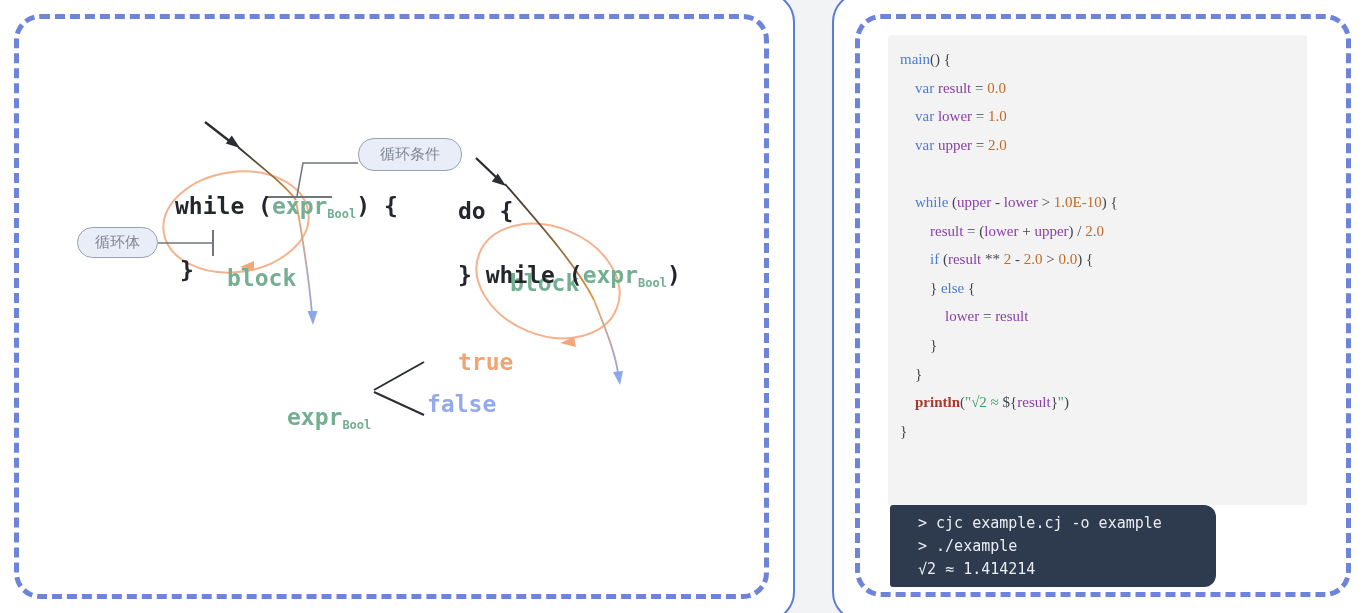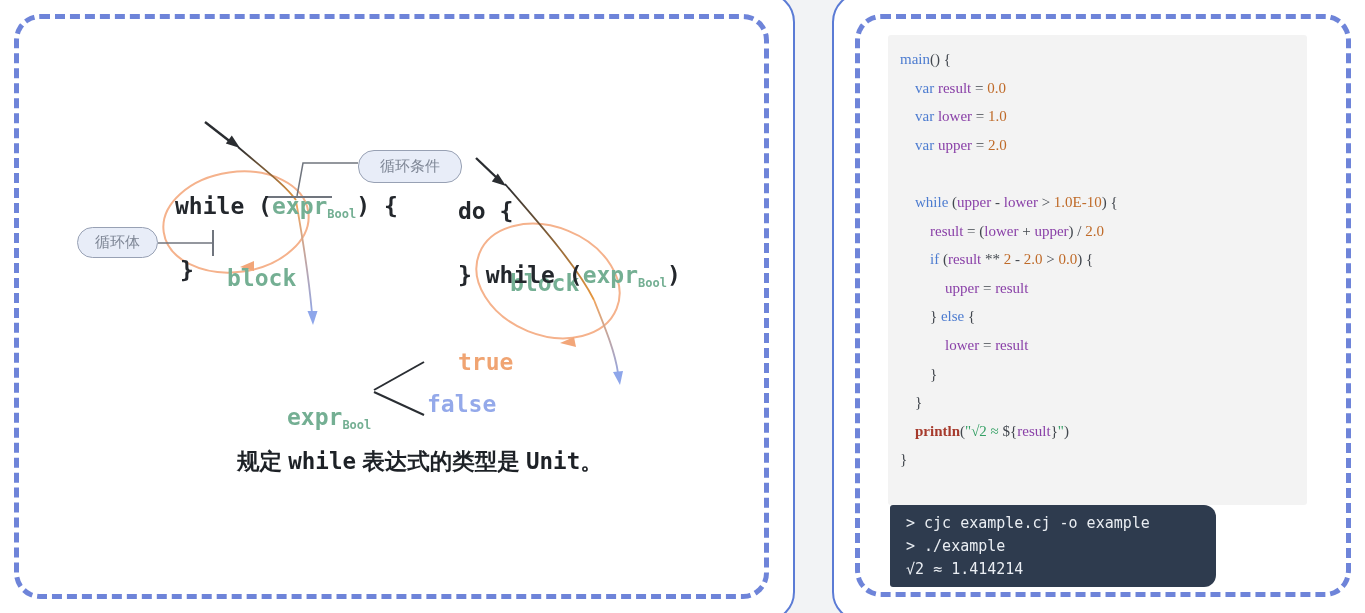--- a/index.html
+++ b/index.html
@@ -46,21 +46,21 @@
     font-size:15px; line-height:28.6px; height:28.6px; color:#42474e;
   }
   .tk-kw { color:#4d7cd0; }
   .tk-id { color:#8a41a8; }
   .tk-nu { color:#bf6a28; }
   .tk-pn { color:#42474e; }
   .tk-fn { color:#a63a2c; font-weight:bold; }
   .tk-st { color:#35a065; }
   #terminal {
     position:absolute; left:890px; top:505px; width:326px; height:82px;
-    background:#2e3b4e; border-radius:3px 12px 12px 3px; padding:7px 16px;
+    background:#2e3b4e; border-radius:3px 12px 12px 3px; padding:7px 28px;
   }
   .term-line {
     white-space:pre; font-family:"DejaVu Sans Mono", monospace;
     font-size:15px; line-height:23px; color:#e9edf2;
   }
   svg { position:absolute; left:0; top:0; }
 </style>
 </head>
 <body>
 
@@ -112,51 +112,49 @@
 
     <line x1="265" y1="197" x2="332" y2="197" stroke="#70757e" stroke-width="2"></line>
     <polyline points="297,196 303,163 358,163" fill="none" stroke="#70757e" stroke-width="1.5"></polyline>
     <line x1="158" y1="243" x2="213" y2="243" stroke="#70757e" stroke-width="1.5"></line>
     <line x1="213" y1="230" x2="213" y2="256" stroke="#70757e" stroke-width="2"></line>
 
     <line x1="374" y1="390" x2="424" y2="362" stroke="#2a2e33" stroke-width="2"></line>
     <line x1="374" y1="392" x2="424" y2="415" stroke="#2a2e33" stroke-width="2"></line>
   </svg>
 
-  <div class="pill" style="left:358px; top:150px; width:104px; height:33px;">
+  <div class="pill" style="left:358px; top:138px; width:104px; height:33px;">
     <span>循环条件</span>
   </div>
   <div class="pill" style="left:77px; top:227px; width:81px; height:31px;">
     <span>循环体</span>
   </div>
 
   <div class="dg-line" style="left:175px; top:190px;"><span>while (</span><span class="grn">expr</span><span class="grn sub">Bool</span><span>) {</span></div>
   <div class="dg-line grn" style="left:227px; top:222px;">block</div>
   <div class="dg-line" style="left:180px; top:254px;">}</div>
 
   <div class="dg-line" style="left:458px; top:195px;">do {</div>
   <div class="dg-line grn" style="left:510px; top:227px;">block</div>
   <div class="dg-line" style="left:458px; top:259px;"><span>} while (</span><span class="grn">expr</span><span class="grn sub">Bool</span><span>)</span></div>
 
   <div class="dg-line grn" style="left:287px; top:361px;"><span>expr</span><span class="sub">Bool</span></div>
   <div class="dg-line org" style="left:427px; top:346px;margin-left:31px;">true</div>
   <div class="dg-line lbl" style="left:427px; top:388px;">false</div>
 
-  <div id="caption"><span class="cap-cjk">规定 </span><span class="cap-mono">while</span><span class="cap-cjk"> 表达式的类型是 </span><span class="cap-mono">Unit</span><span class="cap-cjk">。</span></div>
 
   <div id="code-block">
       <div class="code-line"><span class="tk-kw">main</span><span class="tk-pn">() {</span></div>
       <div class="code-line"><span class="tk-pn">    </span><span class="tk-kw">var</span><span class="tk-pn"> </span><span class="tk-id">result</span><span class="tk-pn"> = </span><span class="tk-nu">0.0</span></div>
       <div class="code-line"><span class="tk-pn">    </span><span class="tk-kw">var</span><span class="tk-pn"> </span><span class="tk-id">lower</span><span class="tk-pn"> = </span><span class="tk-nu">1.0</span></div>
       <div class="code-line"><span class="tk-pn">    </span><span class="tk-kw">var</span><span class="tk-pn"> </span><span class="tk-id">upper</span><span class="tk-pn"> = </span><span class="tk-nu">2.0</span></div>
       <div class="code-line"> </div>
       <div class="code-line"><span class="tk-pn">    </span><span class="tk-kw">while</span><span class="tk-pn"> (</span><span class="tk-id">upper</span><span class="tk-pn"> - </span><span class="tk-id">lower</span><span class="tk-pn"> &gt; </span><span class="tk-nu">1.0E-10</span><span class="tk-pn">) {</span></div>
       <div class="code-line"><span class="tk-pn">        </span><span class="tk-id">result</span><span class="tk-pn"> = (</span><span class="tk-id">lower</span><span class="tk-pn"> + </span><span class="tk-id">upper</span><span class="tk-pn">) / </span><span class="tk-nu">2.0</span></div>
       <div class="code-line"><span class="tk-pn">        </span><span class="tk-kw">if</span><span class="tk-pn"> (</span><span class="tk-id">result</span><span class="tk-pn"> ** </span><span class="tk-nu">2</span><span class="tk-pn"> - </span><span class="tk-nu">2.0</span><span class="tk-pn"> &gt; </span><span class="tk-nu">0.0</span><span class="tk-pn">) {</span></div>
-      <div class="code-line"><span class="tk-pn">            </span><span class="tk-id">upper</span><span class="tk-pn"> = </span><span class="tk-id">result</span></div>
       <div class="code-line"><span class="tk-pn">        } </span><span class="tk-kw">else</span><span class="tk-pn"> {</span></div>
       <div class="code-line"><span class="tk-pn">            </span><span class="tk-id">lower</span><span class="tk-pn"> = </span><span class="tk-id">result</span></div>
       <div class="code-line"><span class="tk-pn">        }</span></div>
       <div class="code-line"><span class="tk-pn">    }</span></div>
       <div class="code-line"><span class="tk-pn">    </span><span class="tk-fn">println</span><span class="tk-pn">(</span><span class="tk-st">"√2 ≈ </span><span class="tk-pn">${</span><span class="tk-id">result</span><span class="tk-pn">}</span><span class="tk-st">"</span><span class="tk-pn">)</span></div>
       <div class="code-line"><span class="tk-pn">}</span></div>
     </div>
   <div id="terminal">
       <div class="term-line">&gt; cjc example.cj -o example</div>
       <div class="term-line">&gt; ./example</div>

